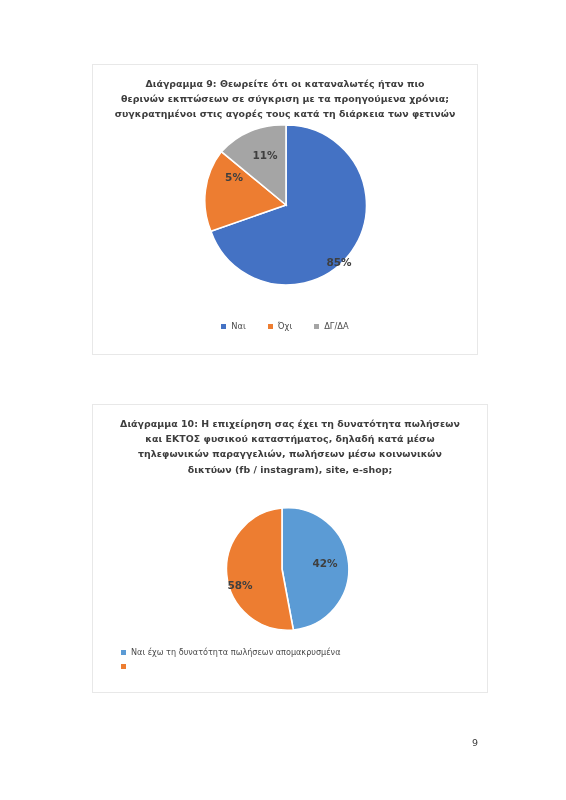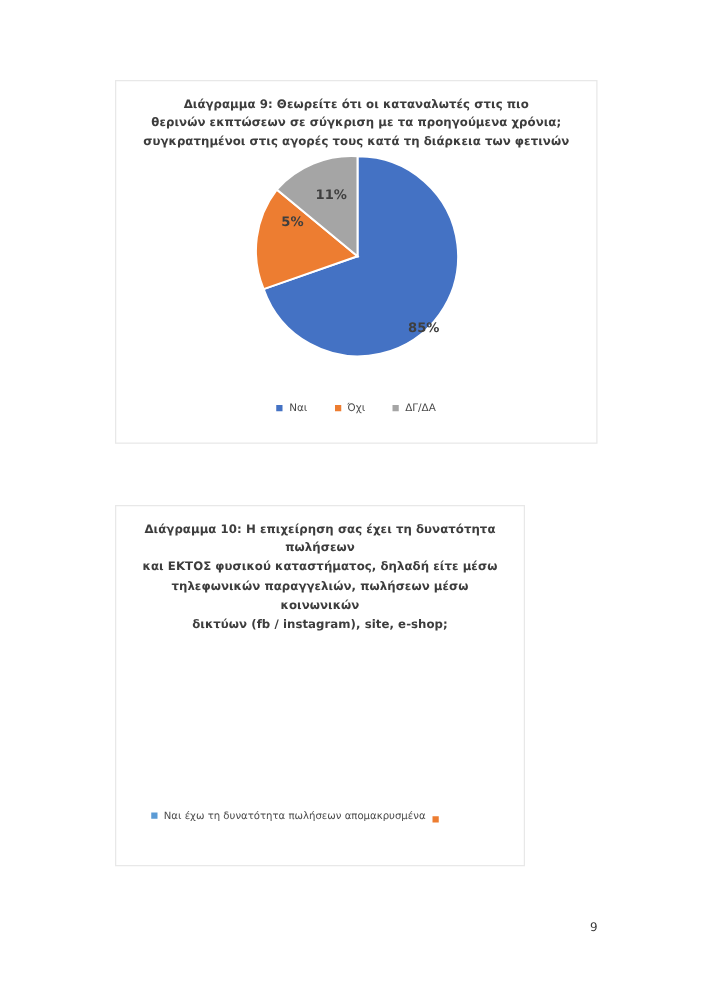--- a/index.html
+++ b/index.html
@@ -32,21 +32,21 @@
   }
   #chart-frame-9 {
     left: 92px;
     top: 64px;
     width: 386px;
     height: 291px;
   }
   #chart-frame-10 {
     left: 92px;
     top: 404px;
-    width: 328px;
+    width: 396px;
     height: 289px;
   }
 
   
   .chart-title {
     position: absolute;
     left: 0;
     right: 0;
     text-align: center;
     font-weight: bold;
@@ -99,24 +99,23 @@
     right: 0;
   }
   .legend-row {
     display: flex;
     align-items: center;
     justify-content: center;
     gap: 22px;
   }
   .legend-col {
     display: flex;
-    flex-direction: row;
+    flex-direction: column;
     gap: 6px;
     padding-left: 28px;
-    align-items: flex-end;
   }
   .legend-item {
     display: flex;
     align-items: center;
     white-space: nowrap;
   }
   .legend-swatch {
     width: 5px;
     height: 5px;
     flex: 0 0 auto;
@@ -142,21 +141,21 @@
   }
 </style>
 </head>
 <body>
 
 <div class="page">
 
   <div class="chart-frame" id="chart-frame-9">
 
     <div class="chart-title">
-      <div>Διάγραμμα 9: Θεωρείτε ότι οι καταναλωτές στις πιο</div>
+      <div>Διάγραμμα 9: Θεωρείτε ότι οι καταναλωτές ήταν πιο</div>
       <div>θερινών εκπτώσεων σε σύγκριση με τα προηγούμενα χρόνια;</div>
       <div>συγκρατημένοι στις αγορές τους κατά τη διάρκεια των φετινών</div>
     </div>
 
     <div class="plot-area" id="plot-9">
       <svg viewBox="0 0 386 190" preserveAspectRatio="xMidYMid meet">
 
         <g>
           <path fill="#4472c4" stroke="#ffffff" stroke-width="1.6" d="M 193 82 L 193 2 A 80 80 0 1 1 117.91 108.27 Z"></path>
           <path fill="#ed7d31" stroke="#ffffff" stroke-width="1.6" d="M 193 82 L 117.91 108.27 A 80 80 0 0 1 128.41 28.63 Z"></path>
@@ -184,25 +183,36 @@
         </div>
       </div>
     </div>
 
   </div>
 
   <div class="chart-frame" id="chart-frame-10">
 
     <div class="chart-title">
       <div>Διάγραμμα 10: Η επιχείρηση σας έχει τη δυνατότητα πωλήσεων</div>
-      <div>και ΕΚΤΟΣ φυσικού καταστήματος, δηλαδή είτε μέσω</div>
+      <div>και ΕΚΤΟΣ φυσικού καταστήματος, δηλαδή κατά μέσω</div>
       <div>τηλεφωνικών παραγγελιών, πωλήσεων μέσω κοινωνικών</div>
       <div>δικτύων (fb / instagram), site, e-shop;</div>
     </div>
 
+    <div class="plot-area" id="plot-10">
+      <svg viewBox="0 0 388 145" preserveAspectRatio="xMidYMid meet">
+
+        <g>
+          <path fill="#5b9bd5" stroke="#ffffff" stroke-width="1.6" d="M 189 72 L 189 11 A 61 61 0 0 1 200.36 132.93 Z"></path>
+          <path fill="#ed7d31" stroke="#ffffff" stroke-width="1.6" d="M 189 72 L 200.36 132.93 A 61 61 0 1 1 189 11 Z"></path>
+        </g>
+        <text class="slice-label" x="232" y="67">42%</text>
+        <text class="slice-label" x="147" y="89">58%</text>
+      </svg>
+    </div>
 
     <div class="legend" id="legend-10">
       <div class="legend-col">
         <div class="legend-item">
           <span class="legend-swatch" style="background:#5b9bd5"></span>
           <span class="legend-label">Ναι έχω τη δυνατότητα πωλήσεων απομακρυσμένα</span>
         </div>
         <div class="legend-item">
           <span class="legend-swatch" style="background:#ed7d31"></span>
         </div>

